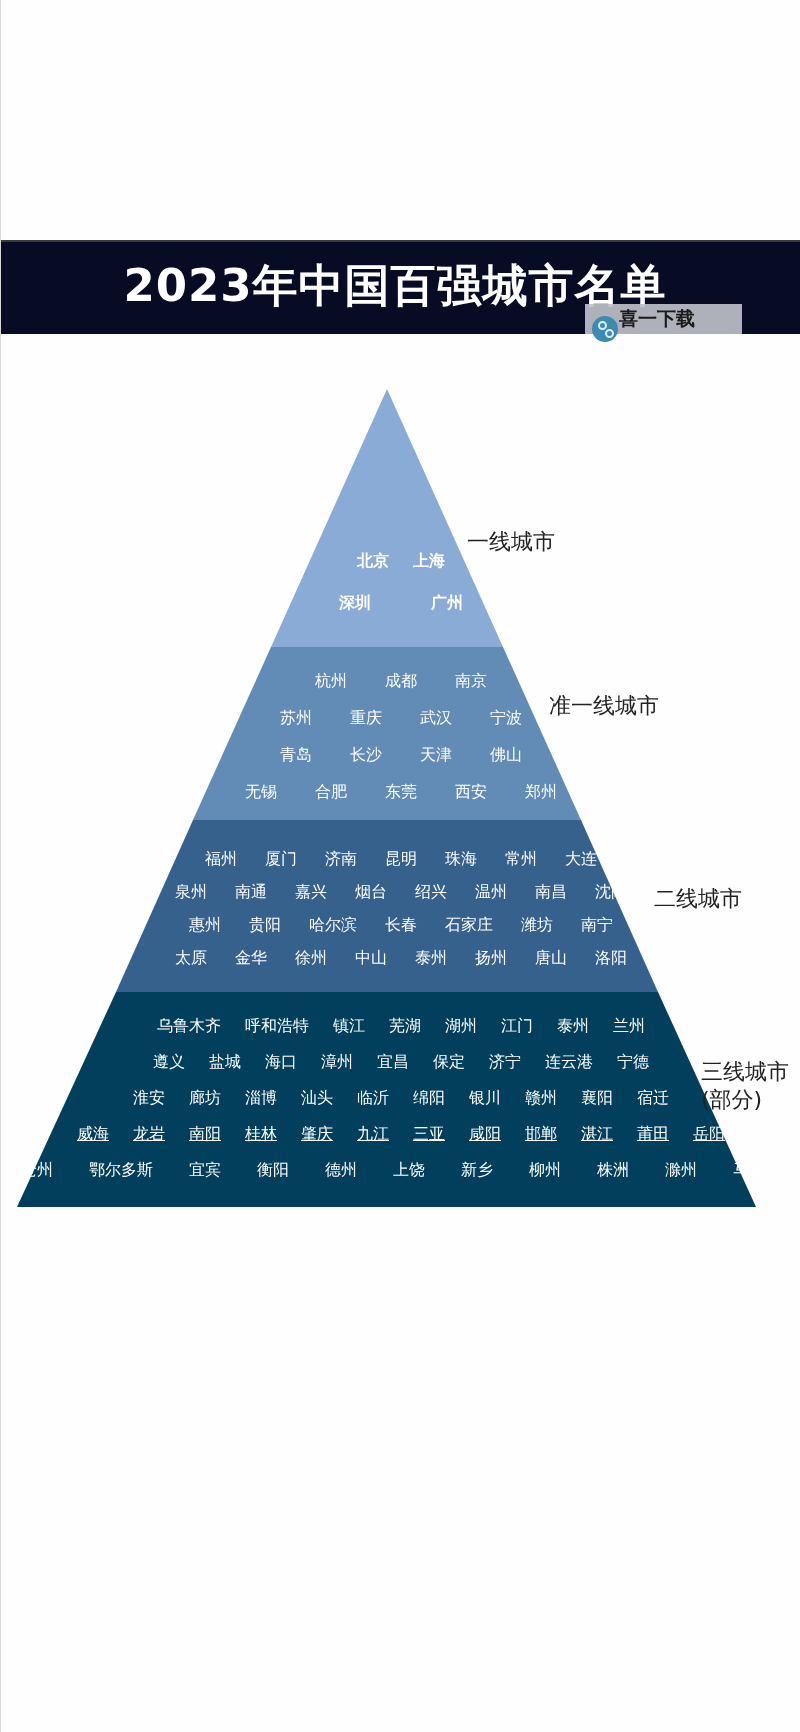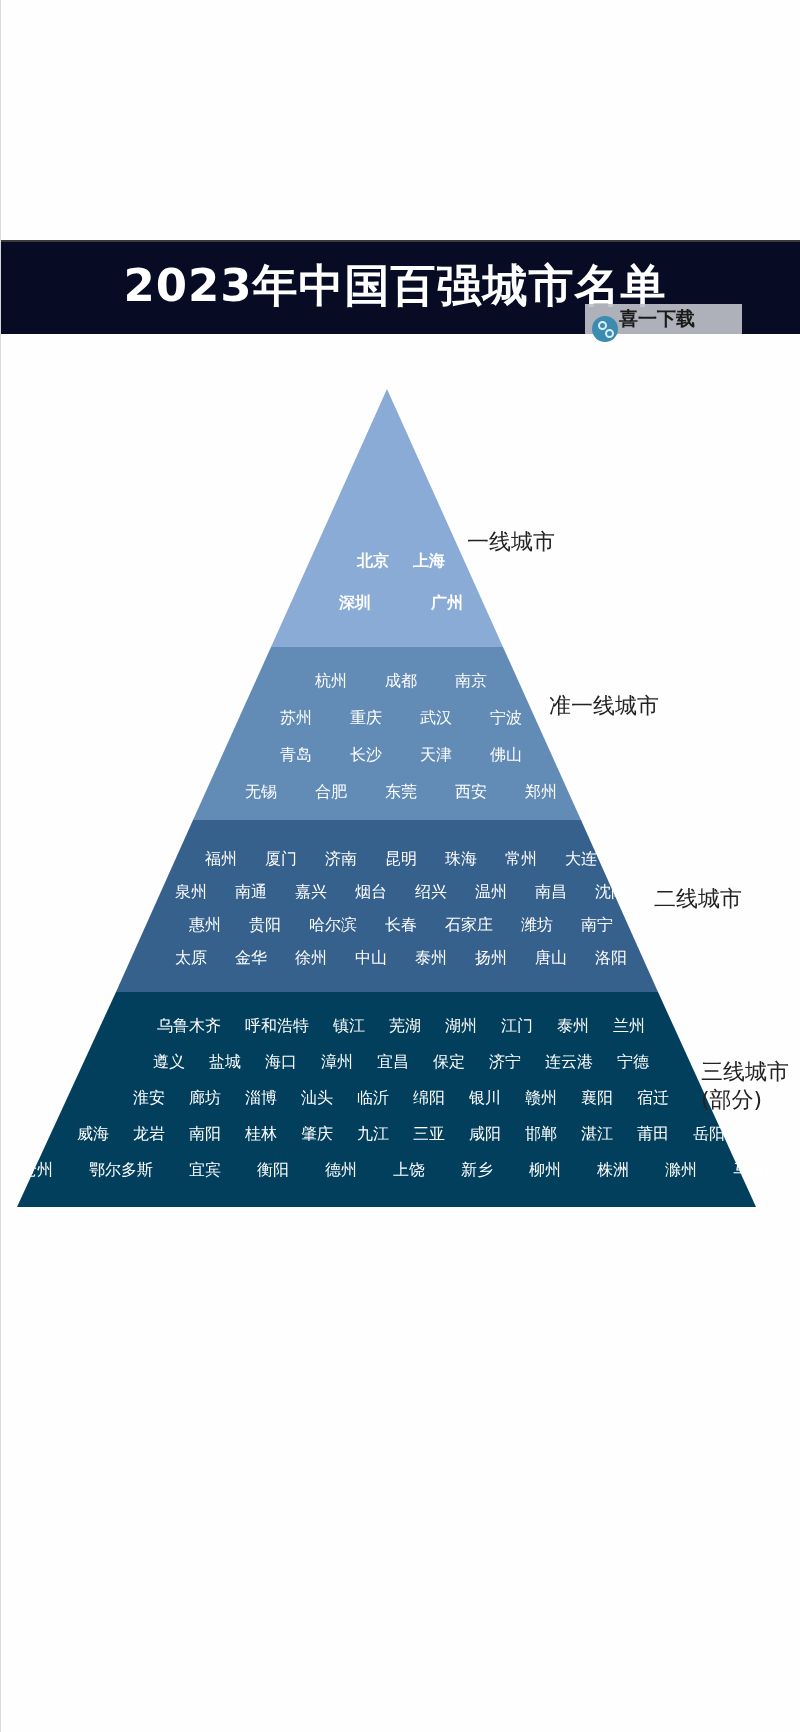--- a/index.html
+++ b/index.html
@@ -158,21 +158,21 @@
       <span>廊坊</span>
       <span>淄博</span>
       <span>汕头</span>
       <span>临沂</span>
       <span>绵阳</span>
       <span>银川</span>
       <span>赣州</span>
       <span>襄阳</span>
       <span>宿迁</span>
     </div>
-    <div class="city-row" style="top: 1123px; gap: 24px;">
+    <div class="city-row" style="top: 1123px; gap: 24px; text-decoration: underline;">
       <span>威海</span>
       <span>龙岩</span>
       <span>南阳</span>
       <span>桂林</span>
       <span>肇庆</span>
       <span>九江</span>
       <span>三亚</span>
       <span>咸阳</span>
       <span>邯郸</span>
       <span>湛江</span>

